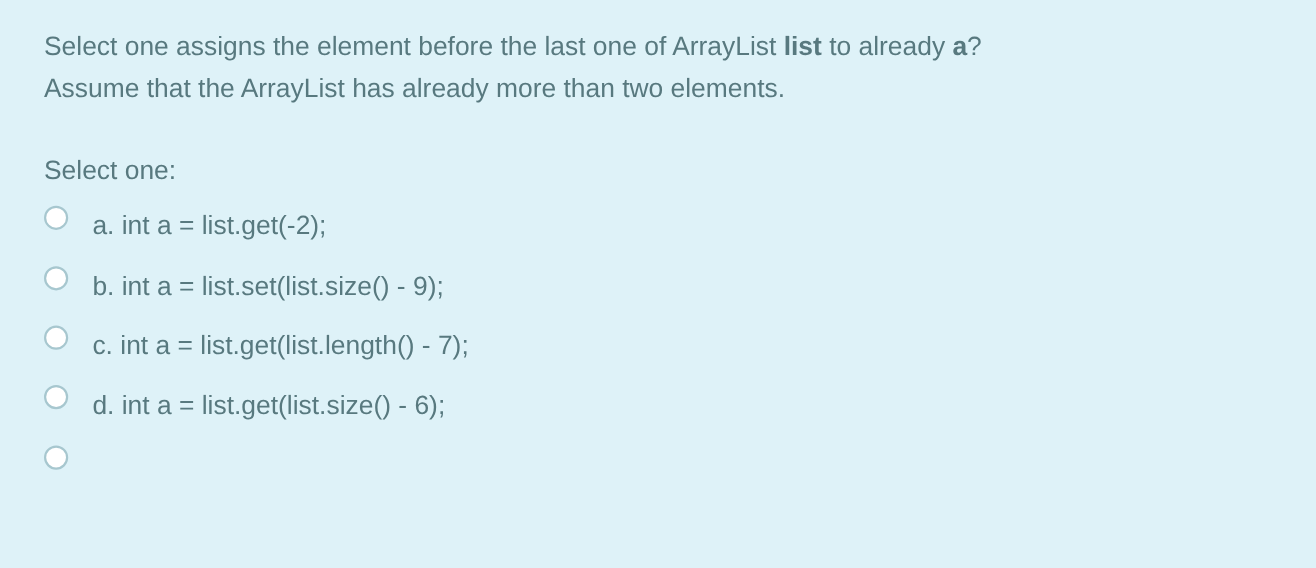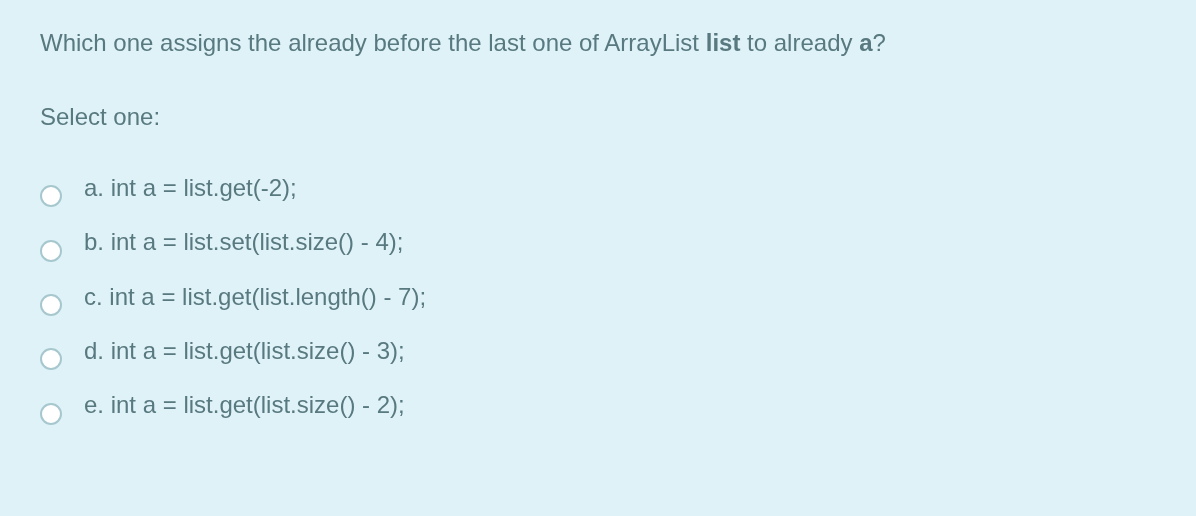--- a/index.html
+++ b/index.html
@@ -8,78 +8,75 @@
     background: #def2f8;
     width: 1196px;
     height: 516px;
     padding: 24px 40px;
     font-size: 24px;
     color: #58797f;
     line-height: 1.6;
   }
   .question-text { margin-bottom: 36px; }
   .question-text .bold { font-weight: bold; text-align: right; }
-  .select-label { margin-bottom: 32px; }
+  .select-label { margin-bottom: 12px; }
   .options { display: flex; flex-direction: column; gap: 16px; }
   .option {
     display: flex;
-    align-items: flex-end;
+    align-items: flex-start;
     gap: 22px;
   }
   .radio {
     width: 22px;
     height: 22px;
     border: 2px solid #a7c7cf;
     border-radius: 50%;
     background: #fff;
     flex-shrink: 0;
     cursor: pointer;
   }
   .option-label { cursor: pointer; }
 </style>
 </head>
 <body>
 
 <div class="question-text">
   <div>
-    <span>Which one assigns the already before the last one of ArrayList </span><span class="bold">list</span><span> to already </span><span class="bold">a</span><span>?</span>
+    <span>Select one assigns the element before the last one of ArrayList </span><span class="bold">list</span><span> to already </span><span class="bold">a</span><span>?</span>
   </div>
+  <div>Assume that the ArrayList has already more than two elements.</div>
 </div>
 
 <div class="select-label">Select one:</div>
 
 <div class="options">
   <div class="option">
     <div class="radio"></div>
     <div class="option-label">
       <span>a.</span>
       <span>int a = list.get(-2);</span>
     </div>
   </div>
   <div class="option">
     <div class="radio"></div>
     <div class="option-label">
       <span>b.</span>
-      <span>int a = list.set(list.size() - 4);</span>
+      <span>int a = list.set(list.size() - 9);</span>
     </div>
   </div>
   <div class="option">
     <div class="radio"></div>
     <div class="option-label">
       <span>c.</span>
       <span>int a = list.get(list.length() - 7);</span>
     </div>
   </div>
   <div class="option">
     <div class="radio"></div>
     <div class="option-label">
       <span>d.</span>
-      <span>int a = list.get(list.size() - 3);</span>
+      <span>int a = list.get(list.size() - 6);</span>
     </div>
   </div>
   <div class="option">
     <div class="radio"></div>
-    <div class="option-label">
-      <span>e.</span>
-      <span>int a = list.get(list.size() - 2);</span>
-    </div>
   </div>
 </div>
 
 </body></html>

